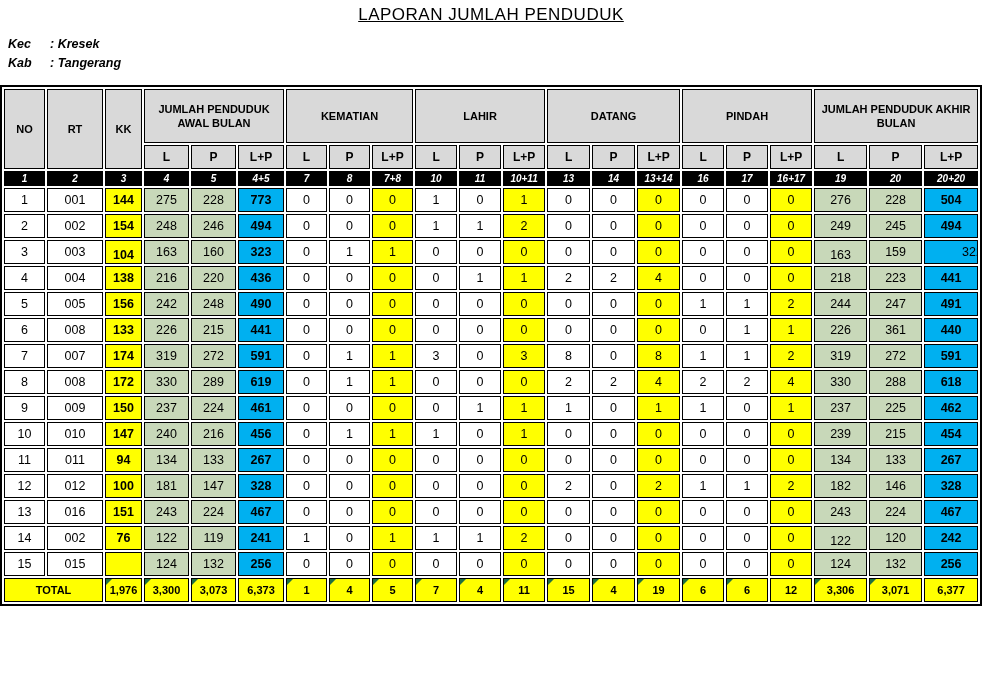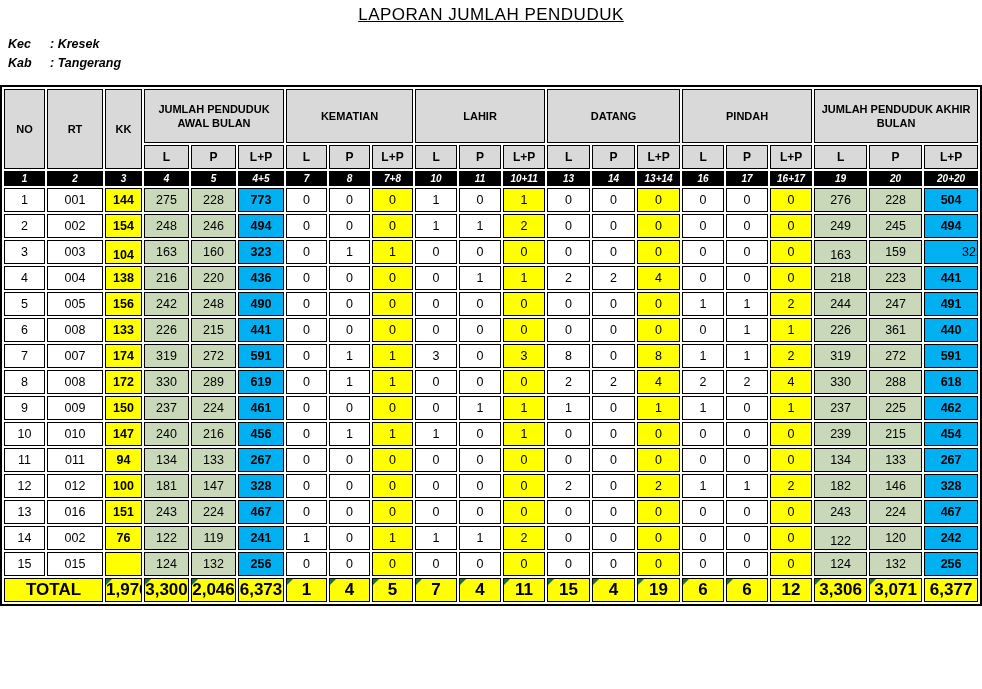--- a/index.html
+++ b/index.html
@@ -39,21 +39,21 @@
   .ghead th{background:var(--c-gray);font-size:11px;font-weight:bold;height:54px;line-height:1.3;}
   .shead th{background:var(--c-gray);font-size:12px;font-weight:bold;height:24px;}
   .numrow td{background:#000;color:#fff;font-size:10px;font-style:italic;font-weight:bold;height:15px;}
   tbody td{font-size:12.5px;height:24px;background:#fff;}
   td.c-y{background:var(--c-yellow);}
   td.c-g{background:var(--c-green);}
   td.c-b{background:var(--c-blue);}
   td.b{font-weight:bold;margin-top:28px;}
   td.low{vertical-align:bottom;padding-bottom:1px;}
   td.plain{font-weight:normal;padding-left:37px;}
-  tr.total td{background:var(--c-yellow);font-weight:bold;font-size:17px;height:24px;}
+  tr.total td{background:var(--c-yellow);font-weight:bold;font-size:11px;height:24px;}
   td.flag::before{
     content:"";position:absolute;top:0;left:0;width:0;height:0;
     border-top:6px solid var(--c-flag);border-right:6px solid transparent;
   }
 </style>
 </head>
 <body>
 
 <div class="title-block">
   <h1>LAPORAN JUMLAH PENDUDUK</h1>
@@ -487,21 +487,21 @@
         <td class="">0</td>
         <td class="c-y">0</td>
         <td class="c-g">124</td>
         <td class="c-g">132</td>
         <td class="c-b b">256</td>
       </tr>
       <tr class="total">
         <td colspan="2">TOTAL</td>
         <td class="flag">1,976</td>
         <td class="flag">3,300</td>
-        <td class="flag">2,046</td>
+        <td class="flag">3,073</td>
         <td>6,373</td>
         <td class="flag">1</td>
         <td class="flag">4</td>
         <td class="flag">5</td>
         <td class="flag">7</td>
         <td class="flag">4</td>
         <td class="flag">11</td>
         <td class="flag">15</td>
         <td class="flag">4</td>
         <td class="flag">19</td>

